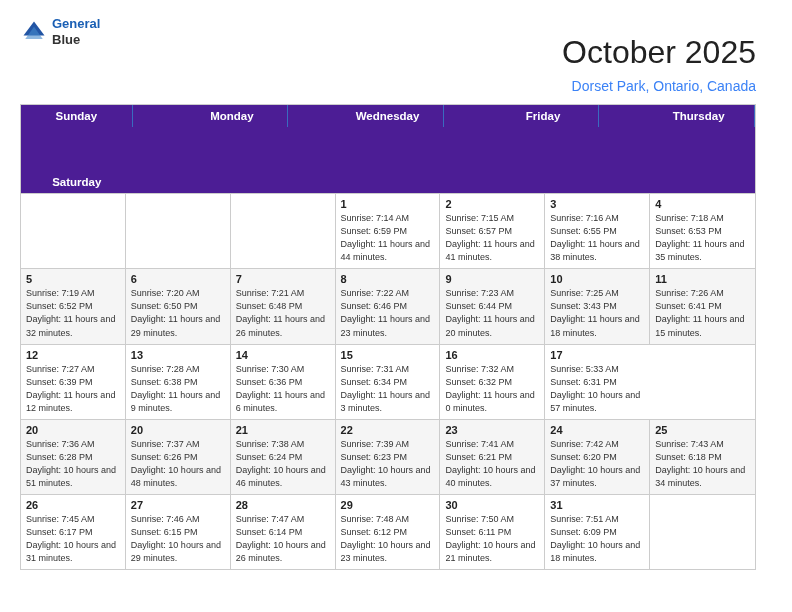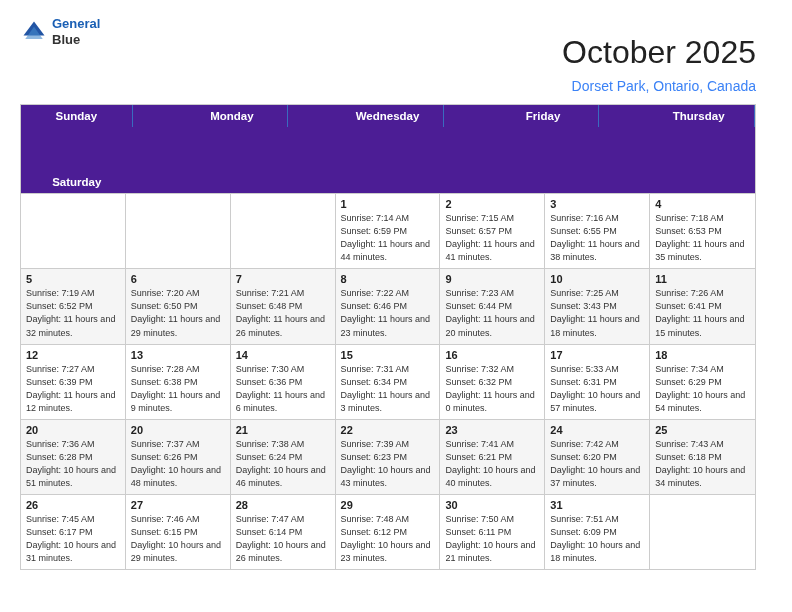--- a/index.html
+++ b/index.html
@@ -261,27 +261,20 @@
 Daylight: 11 hours
 and 0 minutes.</div>
           </div>
           <div class="cal-cell">
             <div class="day-num">17</div>
             <div class="cell-info">Sunrise: 5:33 AM
 Sunset: 6:31 PM
 Daylight: 10 hours
 and 57 minutes.</div>
           </div>
-          <div class="cal-cell">
-            <div class="day-num">18</div>
-            <div class="cell-info">Sunrise: 7:34 AM
-Sunset: 6:29 PM
-Daylight: 10 hours
-and 54 minutes.</div>
-          </div>
         </div>
         <div class="cal-week">
           <div class="cal-cell shaded">
             <div class="day-num">20</div>
             <div class="cell-info">Sunrise: 7:36 AM
 Sunset: 6:28 PM
 Daylight: 10 hours
 and 51 minutes.</div>
           </div>
           <div class="cal-cell shaded">

